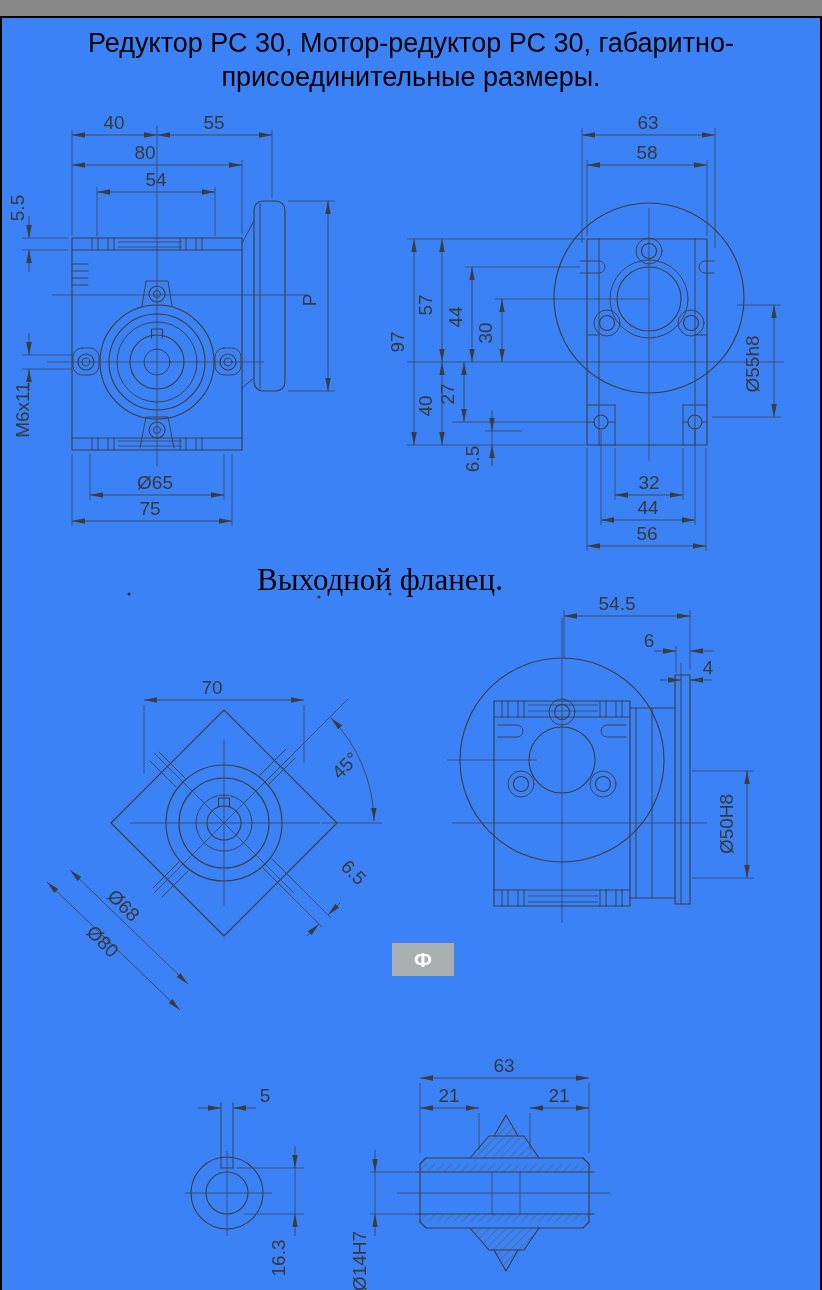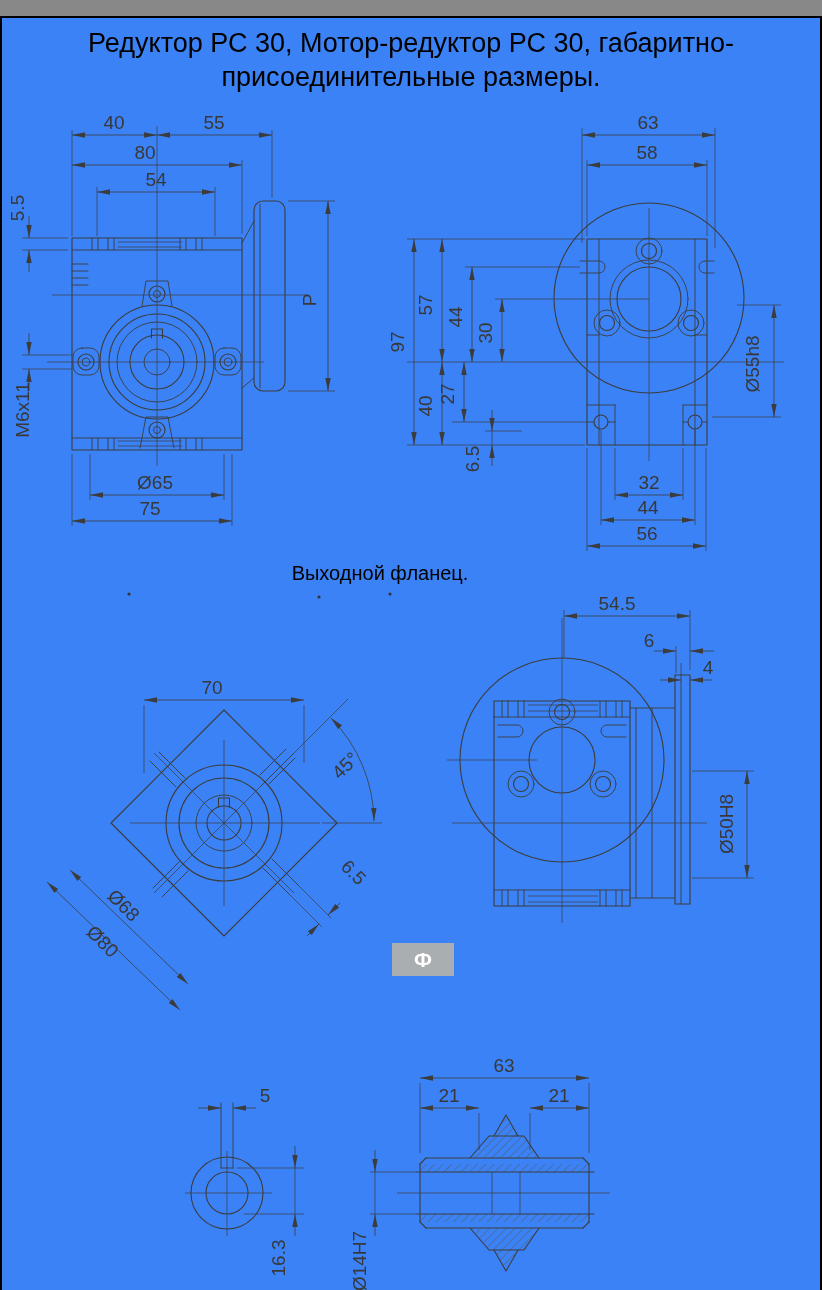--- a/index.html
+++ b/index.html
@@ -16,21 +16,21 @@
     font-family:"Liberation Sans", sans-serif;
     overflow:hidden;
   }
   .main-title{
     position:absolute;top:8px;left:50%;transform:translateX(-50%);
     width:700px;text-align:center;
     font-size:27px;line-height:34px;color:#000;
   }
   .section-title{
     position:absolute;transform:translateX(-50%);
-    font-size:20px;color:#000;white-space:nowrap;
+    font-size:31px;color:#000;white-space:nowrap;font-family:Liberation Serif, serif;
   }
   .section-title.flange{left:378px;top:544px;}
   .section-title.shaft{left:400px;top:984px;}
   .badge{
     position:absolute;left:390px;top:925px;width:62px;height:33px;
     background:#a9aeb0;color:#ffffff;
     display:flex;align-items:center;justify-content:center;
     font-size:21px;font-weight:bold;
   }
   svg.draw{position:absolute;left:0;top:0;}

